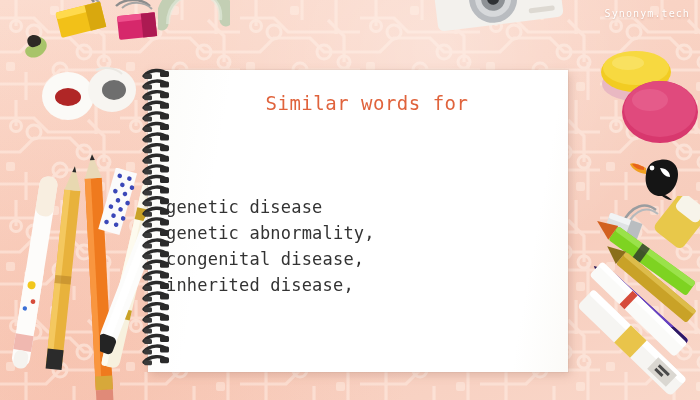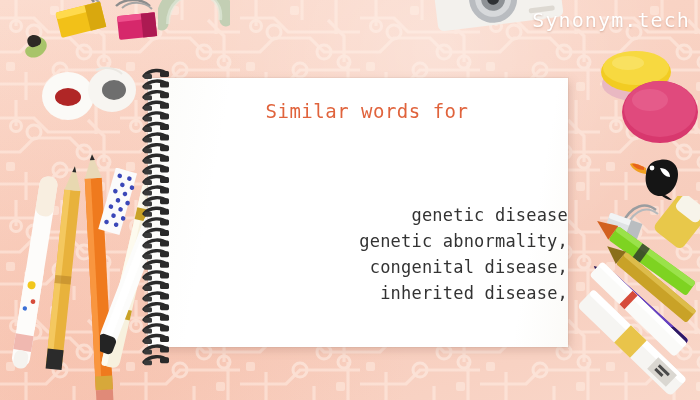--- a/index.html
+++ b/index.html
@@ -28,23 +28,23 @@
   .circuit {
     position: absolute;
     inset: 0;
     opacity: 0.55;
   }
 
   
   .notebook {
     position: absolute;
     left: 148px;
-    top: 78px;
+    top: 70px;
     width: 420px;
-    height: 269px;
+    height: 302px;
     background: #404040;
     box-shadow: 2px 3px 9px rgba(150,100,85,0.26),
                 0 0 0 1px rgba(200,170,160,0.18);
   }
   .page-inner {
     position: absolute;
     inset: 0;
     background: linear-gradient(100deg, #fbfbf8 0%, #ffffff 18%, #ffffff 88%, #fbfaf7 100%);
   }
 
@@ -80,37 +80,37 @@
     color: #e0633c;
     line-height: 1.0;
     margin: 0;
     padding-left: 18px;
   }
   .synonyms {
     position: absolute;
     left: 0;
     right: 0;
     top: 124px;
-    text-align: right;
+    text-align: left;
     padding-left: 18px;
   }
   .syn-line {
     font-size: 17px;
     line-height: 26px;
     color: #333333;
     letter-spacing: 0.2px;
     white-space: pre;
   }
 
   
   .brand {
     position: absolute;
     right: 10px;
     top: 8px;
-    font-size: 20px;
+    font-size: 10px;
     letter-spacing: 1.1px;
     color: #ffffff;
     text-shadow: 0 1px 2px rgba(170,120,100,0.45);
   }
 
   .obj { position: absolute; }
 </style>
 </head>
 <body>
 

